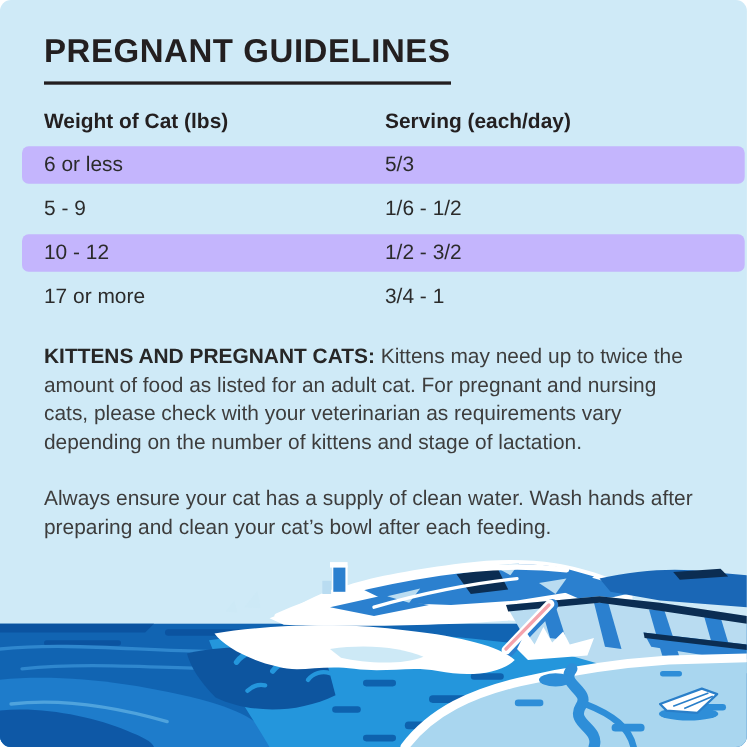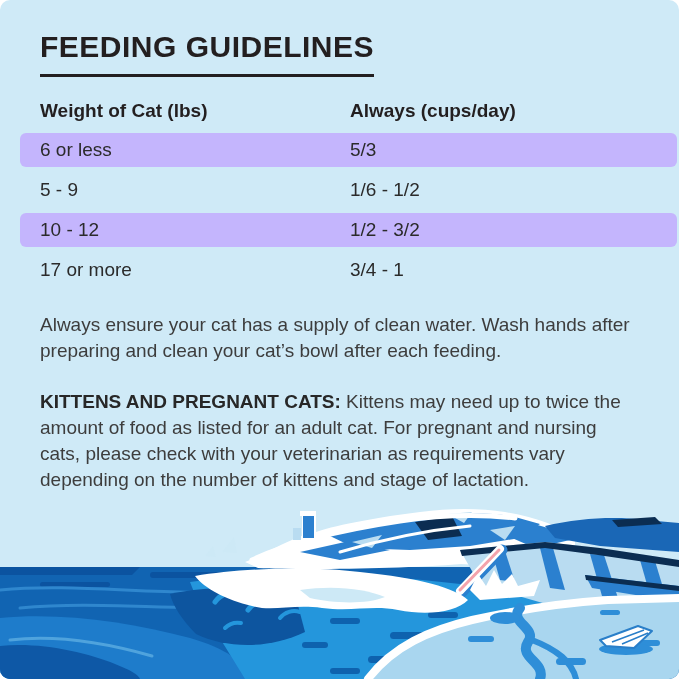--- a/index.html
+++ b/index.html
@@ -29,48 +29,48 @@
   }
   .note .lead{font-weight:bold;color:#272727;}
   .scene{position:absolute;left:0;bottom:0;width:679px;height:189px;display:block;z-index:1;}
 </style>
 </head>
 <body>
 
 <div class="canvas">
   <div class="content">
 
-    <h1 class="title">FEEDING GUIDELINES</h1>
+    <h1 class="title">PREGNANT GUIDELINES</h1>
 
     <div class="feed-table">
       <div class="t-row t-head">
         <span>Weight of Cat (lbs)</span>
-        <span>Always (cups/day)</span>
+        <span>Serving (each/day)</span>
       </div>
       <div class="t-row striped">
         <span>6 or less</span>
         <span>5/3</span>
       </div>
       <div class="t-row">
         <span>5 - 9</span>
         <span>1/6 - 1/2</span>
       </div>
       <div class="t-row striped">
         <span>10 - 12</span>
         <span>1/2 - 3/2</span>
       </div>
       <div class="t-row">
         <span>17 or more</span>
         <span>3/4 - 1</span>
       </div>
     </div>
 
+    <p class="note"><span class="lead">KITTENS AND PREGNANT CATS:</span><span> Kittens may need up to twice the amount of food as listed for an adult cat. For pregnant and nursing cats, please check with your veterinarian as requirements vary depending on the number of kittens and stage of lactation.</span></p>
+
     <p class="note">Always ensure your cat has a supply of clean water. Wash hands after preparing and clean your cat’s bowl after each feeding.</p>
-
-    <p class="note"><span class="lead">KITTENS AND PREGNANT CATS:</span><span> Kittens may need up to twice the amount of food as listed for an adult cat. For pregnant and nursing cats, please check with your veterinarian as requirements vary depending on the number of kittens and stage of lactation.</span></p>
   </div>
 
   <svg class="scene" viewBox="0 0 679 189" xmlns="http://www.w3.org/2000/svg" aria-hidden="true">
 
     <g>
       <rect x="0" y="77" width="679" height="112" fill="#1164b2"></rect>
       <path d="M0,77 H140 L132,85 H0 Z" fill="#0b53a0"></path>
       <rect x="150" y="82" width="170" height="6" rx="3" fill="#0b53a0"></rect>
       <rect x="40" y="92" width="70" height="5" rx="2.5" fill="#0b53a0"></rect>
       <rect x="470" y="82" width="62" height="5" rx="2.5" fill="#0b53a0"></rect>

